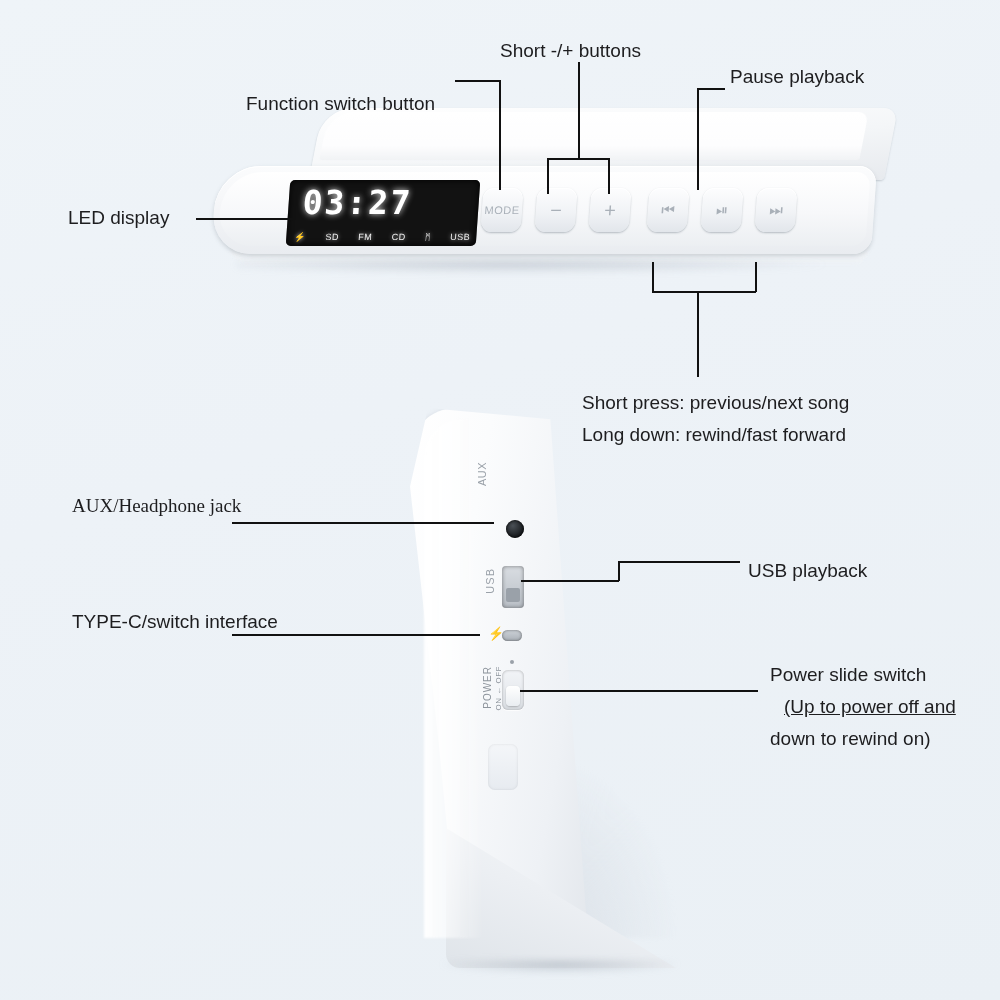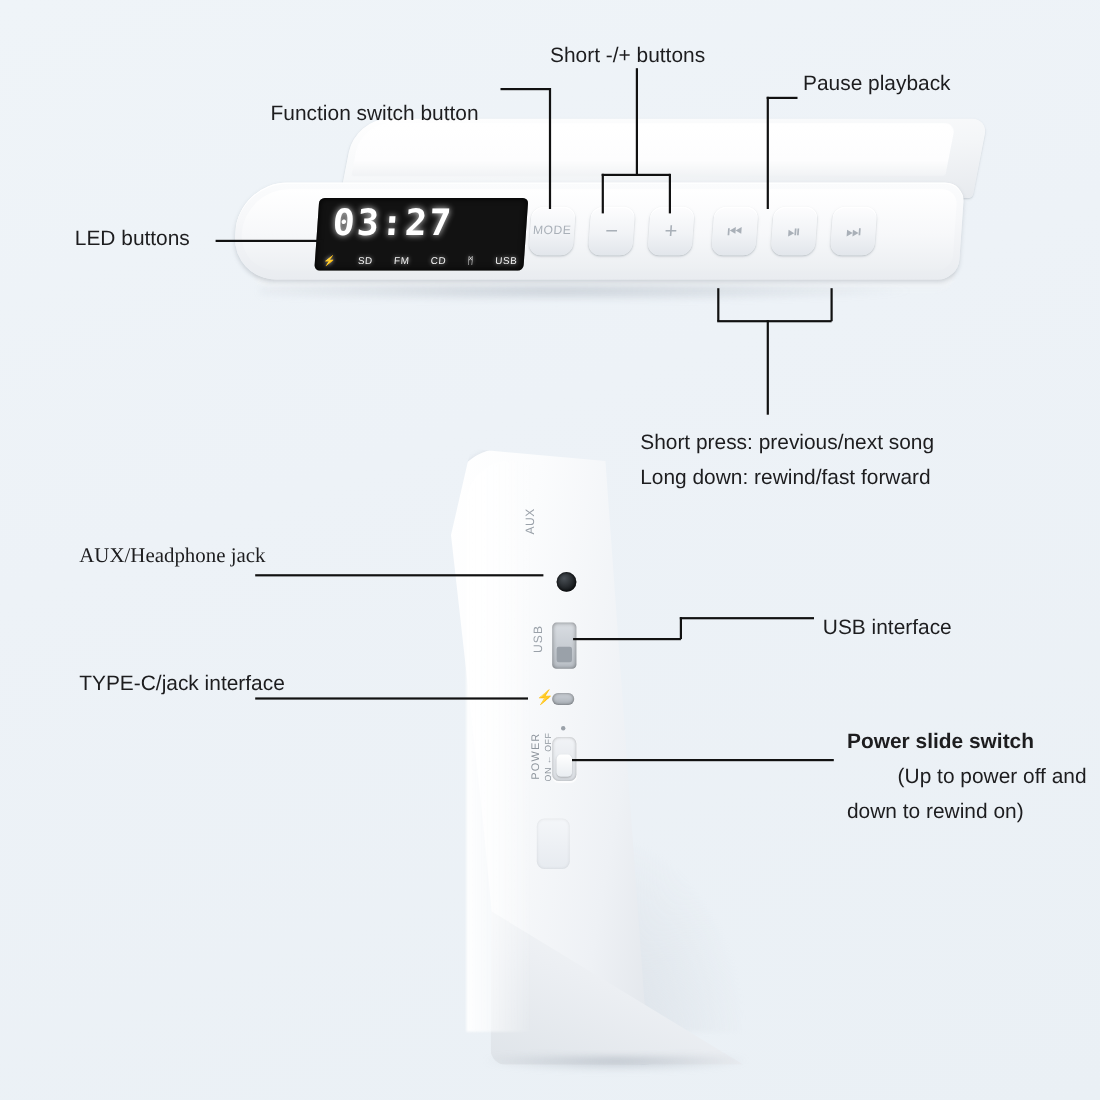--- a/index.html
+++ b/index.html
@@ -447,24 +447,24 @@
 <div class="leader h" style="left:232px; top:522px; width:262px;"></div>
 
 <div class="leader h" style="left:232px; top:634px; width:248px;"></div>
 
 <div class="leader h" style="left:521px; top:580px; width:98px;"></div>
 <div class="leader v" style="left:618px; top:561px; height:20px;"></div>
 <div class="leader h" style="left:618px; top:561px; width:122px;"></div>
 
 <div class="leader h" style="left:520px; top:690px; width:238px;"></div>
 
-<div class="label" style="left:68px; top:205px;">LED buttons</div>
+<div class="label" style="left:68px; top:205px;">LED display</div>
 <div class="label" style="left:246px; top:66px;margin-top:25px;">Function switch button</div>
 <div class="label" style="left:500px; top:38px;">Short -/+ buttons</div>
 <div class="label" style="left:730px; top:64px;">Pause playback</div>
 <div class="label" style="left:582px; top:390px;">Short press: previous/next song</div>
 <div class="label" style="left:582px; top:422px;">Long down: rewind/fast forward</div>
 <div class="label" style="left:72px; top:493px;font-family:Liberation Serif, serif;">AUX/Headphone jack</div>
-<div class="label" style="left:72px; top:609px;">TYPE-C/jack interface</div>
-<div class="label" style="left:748px; top:558px;">USB interface</div>
-<div class="label" style="left:770px; top:662px;font-weight:bold;">Power slide switch</div>
-<div class="label" style="left:816px; top:694px;">(Up to power off and</div>
+<div class="label" style="left:72px; top:609px;">TYPE-C/switch interface</div>
+<div class="label" style="left:748px; top:558px;">USB playback</div>
+<div class="label" style="left:770px; top:662px;">Power slide switch</div>
+<div class="label" style="left:784px; top:694px;text-decoration:underline;">(Up to power off and</div>
 <div class="label" style="left:770px; top:726px;">down to rewind on)</div>
 
 </body></html>

